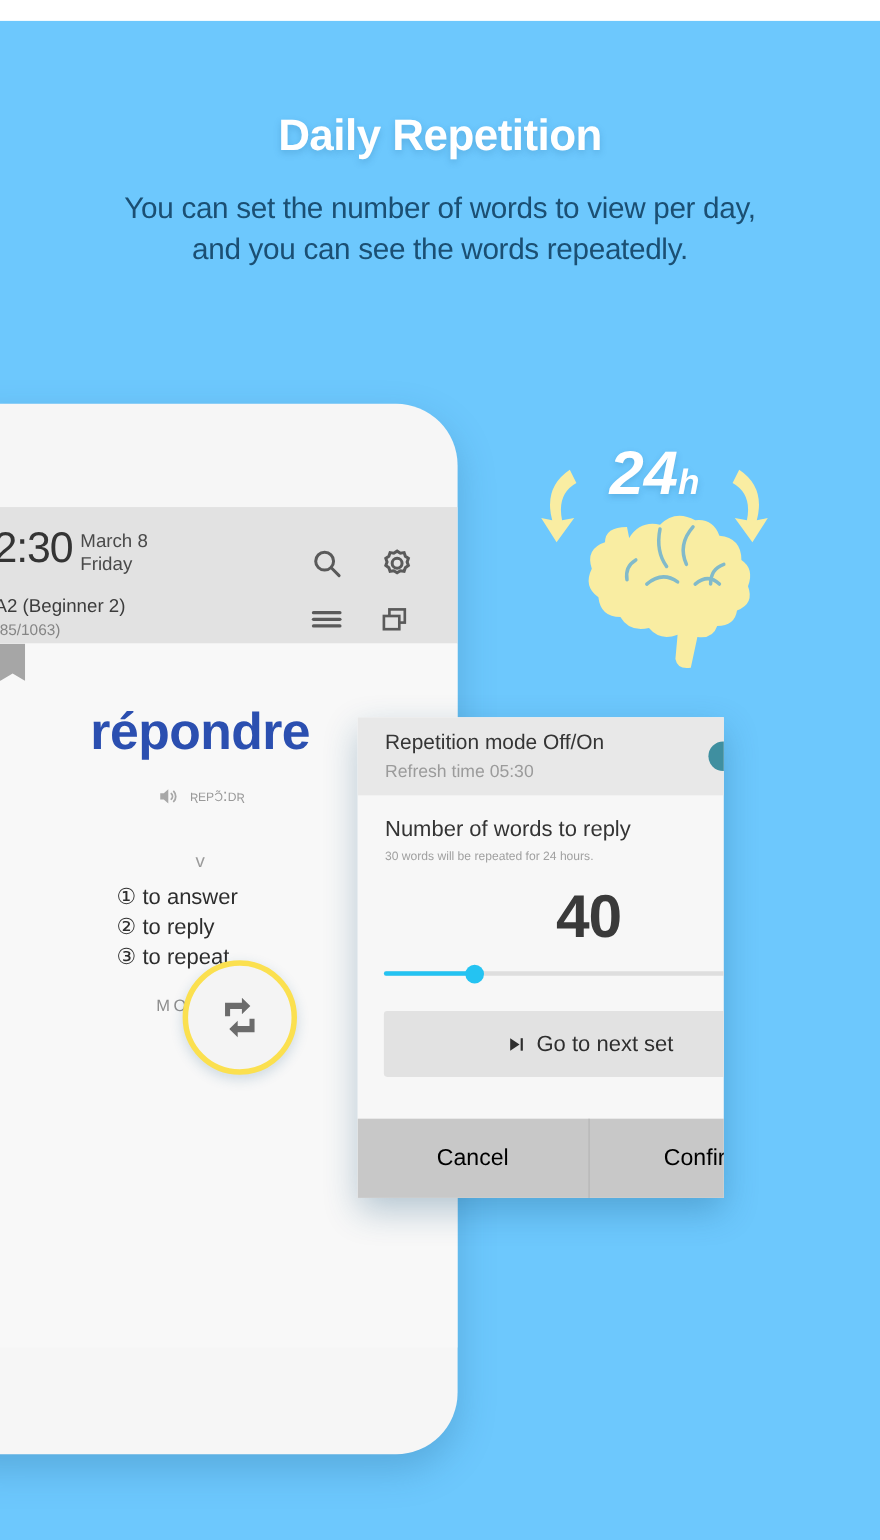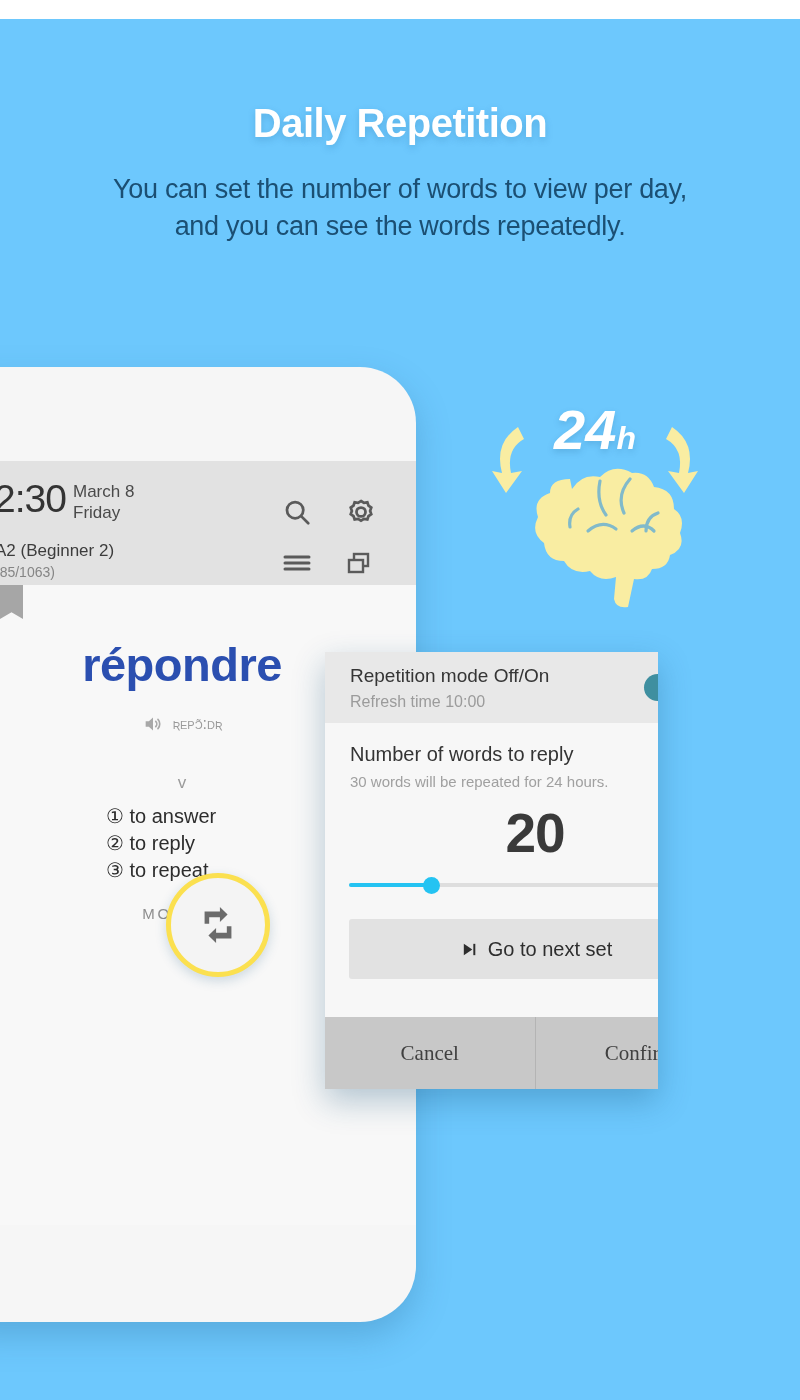--- a/index.html
+++ b/index.html
@@ -139,21 +139,21 @@
     position: absolute; left: 0; top: 3px; width: 56px; height: 27px;
     border-radius: 14px; background: #3f8fa0;
   }
   .toggle .knob {
     position: absolute; left: 30px; top: 0px; width: 34px; height: 34px;
     border-radius: 50%; background: #4ecbf5;
     box-shadow: 0 2px 5px rgba(0,0,0,0.25);
   }
   .dlg-body { position: absolute; left: 0; top: 71px; width: 420px; height: 294px; }
   .dlg-body .b1 { position: absolute; left: 25px; top: 20px; font-size: 20px; color: #343434; }
-  .dlg-body .b2 { position: absolute; left: 25px; top: 50px; font-size: 15px; color: #a0a0a0; }
+  .dlg-body .b2 { position: absolute; left: 25px; top: 50px; font-size: 11px; color: #a0a0a0; }
   .bignum {
     position: absolute; left: 0; top: 78px; width: 420px; text-align: center;
     font-size: 55px; font-weight: bold; color: #3a3a3a; letter-spacing: -1px;
   }
   .slider { position: absolute; left: 24px; top: 152px; width: 375px; height: 20px; }
   .slider .rail {
     position: absolute; left: 0; top: 8px; width: 375px; height: 4px;
     border-radius: 2px; background: #dedede;
   }
   .slider .fill {
@@ -169,22 +169,22 @@
     background: #e2e2e2; border-radius: 3px;
     display: flex; align-items: center; justify-content: center;
     gap: 10px; font-size: 20px; color: #2e2e2e;
   }
   .dlg-foot {
     position: absolute; left: 0; top: 365px; width: 420px; height: 72px;
     background: #c8c8c8; display: flex;
   }
   .dlg-foot button {
     flex: 1; background: transparent; border: none;
-    font-size: 21px; color: #404040; cursor: pointer;
-    font-family: Liberation Serif, serif;
+    font-size: 21px; color: #000000; cursor: pointer;
+    font-family: Liberation Sans, sans-serif;
   }
   .dlg-foot .divider { width: 1px; background: #b4b4b4; }
 </style>
 </head>
 <body>
 
 <div id="stage">
 
   <div class="promo-title">Daily Repetition</div>
   <div class="promo-sub">
@@ -281,31 +281,31 @@
         <span>MORE</span>
         <span> ⌄</span>
       </div>
     </div>
 
   </div>
 
   <div id="dialog">
     <div class="dlg-head">
       <div class="t1">Repetition mode Off/On</div>
-      <div class="t2">Refresh time 10:00</div>
+      <div class="t2">Refresh time 05:30</div>
       <div class="toggle">
         <div class="track"></div>
         <div class="knob"></div>
       </div>
     </div>
 
     <div class="dlg-body">
       <div class="b1">Number of words to reply</div>
       <div class="b2">30 words will be repeated for 24 hours.</div>
-      <div class="bignum">20</div>
+      <div class="bignum">40</div>
 
       <div class="slider">
         <div class="rail"></div>
         <div class="fill"></div>
         <div class="thumb"></div>
       </div>
 
       <div class="nextset">
         <svg width="17" height="17" viewBox="0 0 24 24" fill="#2e2e2e">
           <path d="M4 4 L16 12 L4 20 Z"></path>

